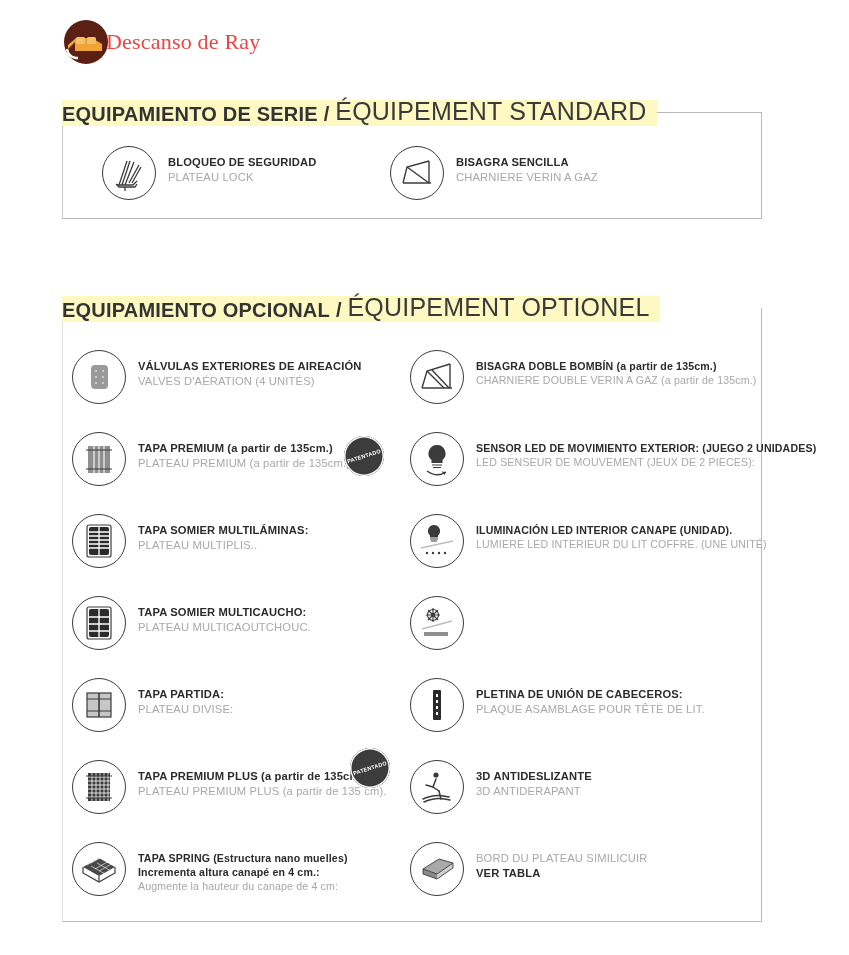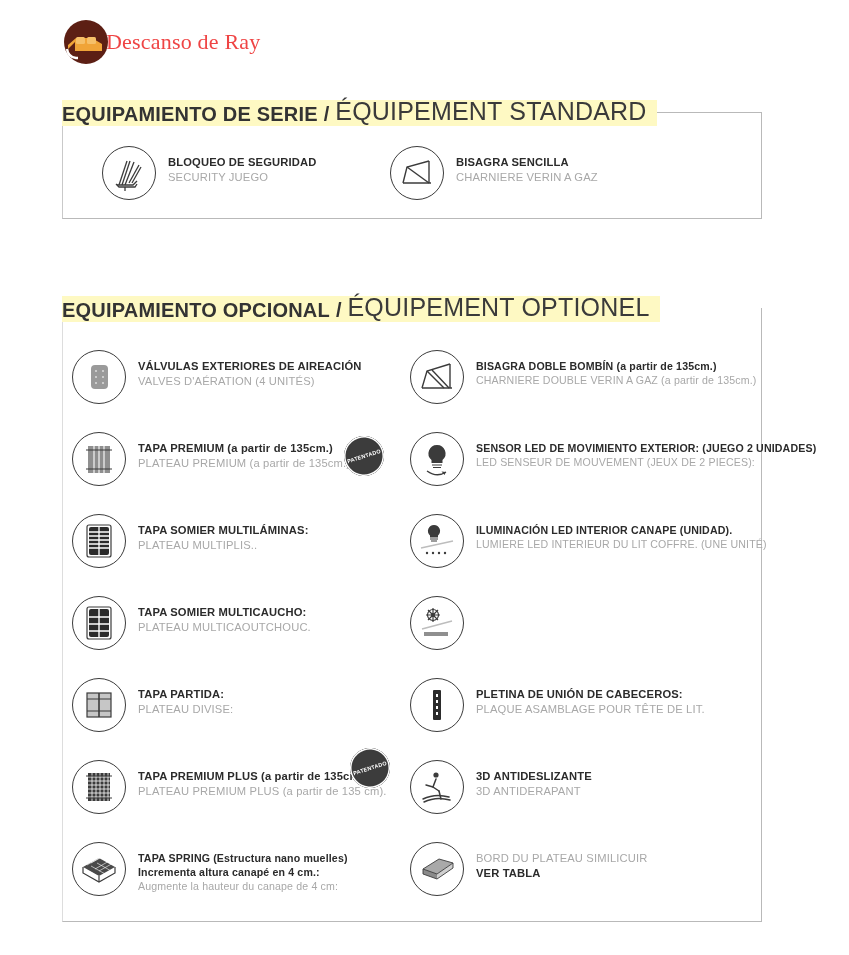--- a/index.html
+++ b/index.html
@@ -193,21 +193,21 @@
             <path d="M22 38 L31 15"></path>
             <path d="M26 36 L36 18"></path>
             <path d="M29 36 L38 20"></path>
             <path d="M13 37 L16 40 L32 40 L34 37"></path>
             <path d="M22 40 L22 44"></path>
           </g>
         </svg>
       </div>
       <div class="txt">
         <div class="l-es">BLOQUEO DE SEGURIDAD</div>
-        <div class="l-fr">SECURITY JUEGO</div>
+        <div class="l-fr">PLATEAU LOCK</div>
       </div>
     </div>
 
     <div class="item">
       <div class="ico">
         <svg width="52" height="52" viewBox="0 0 52 52">
           <g stroke="#3b3b3b" stroke-width="1.4" fill="none">
             <path d="M12 36 L40 36"></path>
             <path d="M12 36 L16 20 L38 14"></path>
             <path d="M38 14 L38 36"></path>

